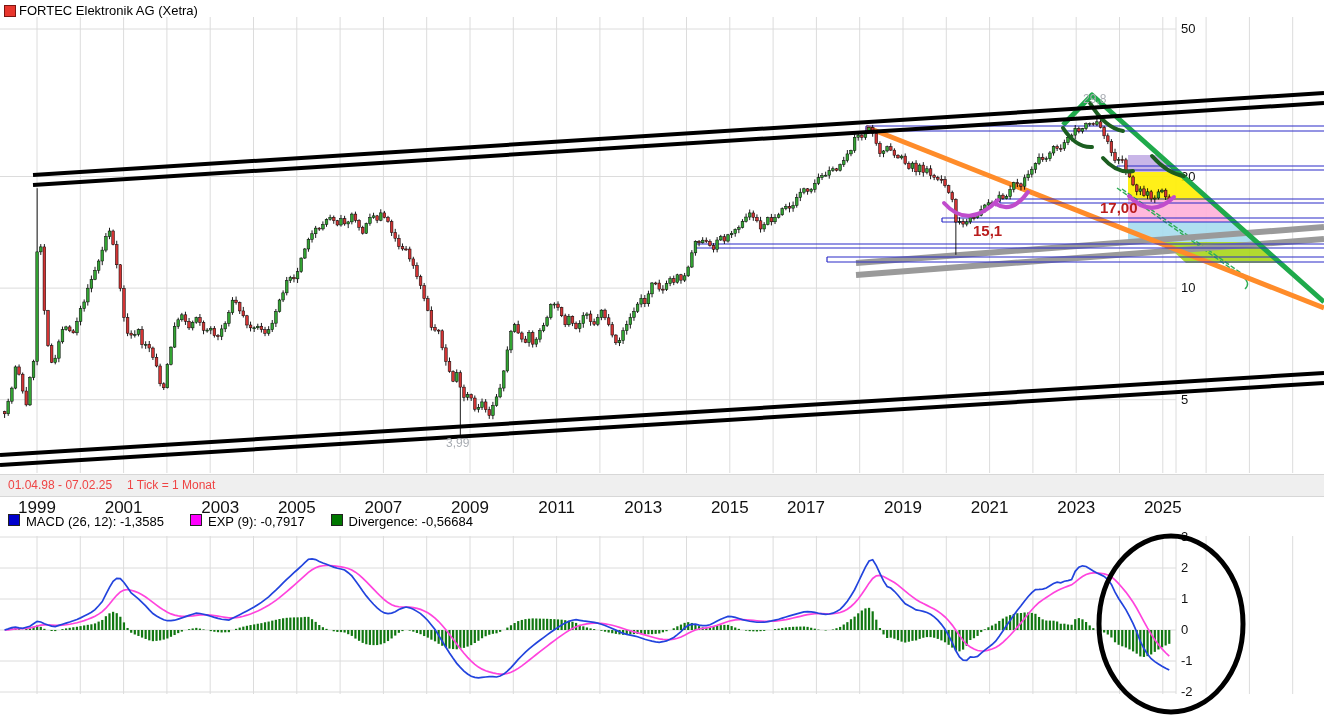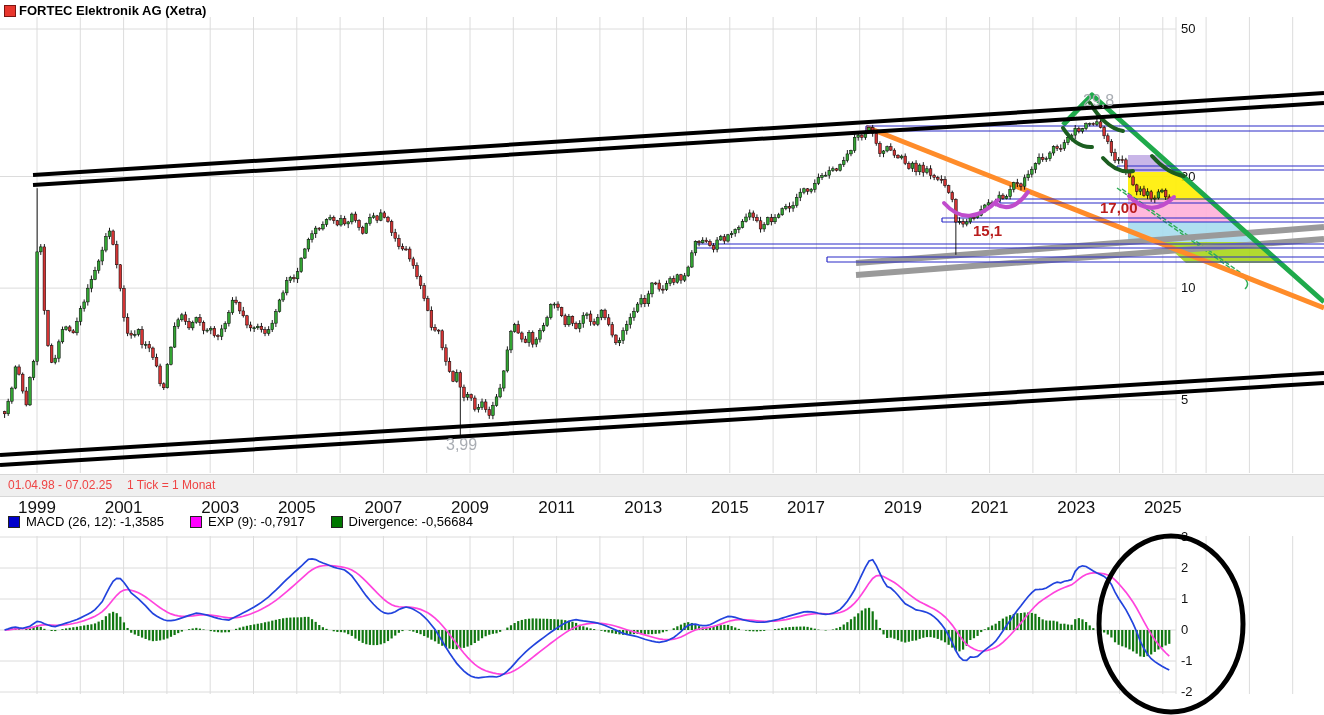--- a/index.html
+++ b/index.html
@@ -2,32 +2,32 @@
 <html><head>
 <meta charset="utf-8">
 <style>
   html,body{margin:0;padding:0;background:#fff;}
   #stage{position:relative;width:1324px;height:715px;background:#fff;overflow:hidden;
          font-family:"Liberation Sans",sans-serif;}
   #axis-strip{position:absolute;left:0;top:474px;width:1324px;height:23px;background:#efefef;
               border-top:1px solid #d7d7d7;border-bottom:1px solid #d7d7d7;box-sizing:border-box;z-index:0;}
   #chart-svg{position:absolute;left:0;top:0;z-index:1;}
   .ovl{position:absolute;z-index:2;white-space:nowrap;}
-  #title-bar{left:19px;top:3px;font-size:13px;font-weight:700;color:#000;}
+  #title-bar{left:19px;top:3px;font-size:13px;font-weight:400;color:#000;}
   #title-square{left:4px;top:5px;width:10px;height:10px;border:1px solid #7c1512;z-index:2;position:absolute;}
   .fine{font-size:12px;color:#ef4444;}
   #range-label{left:8px;top:478px;}
   #tick-label{left:127px;top:478px;}
   .yr{position:absolute;top:498px;font-size:17px;color:#111;transform:translateX(-50%);}
   .ytick{position:absolute;left:1181px;font-size:13px;color:#111;}
-  .legend-item{display:flex;align-items:center;gap:6px;font-size:13px;color:#000;}
+  .legend-item{display:flex;align-items:flex-start;gap:6px;font-size:13px;color:#000;}
   .legend-row{left:8px;top:514px;display:flex;gap:26px;}
   .swatch{width:10px;height:10px;border:1px solid #222;display:inline-block;}
   .anno-bold{font-size:15px;font-weight:700;color:#b91c1c;}
-  .anno-gray{font-size:16px;color:#a9adb3;}
+  .anno-gray{font-size:12px;color:#a9adb3;}
 </style>
 </head>
 <body>
 
 <div id="stage">
   <div id="axis-strip"></div>
 
   <svg id="chart-svg" width="1324" height="715">
       <line x1="37" y1="17" x2="37" y2="473" stroke="#dcdcdc" stroke-width="1"></line>
       <line x1="80.3" y1="17" x2="80.3" y2="473" stroke="#dcdcdc" stroke-width="1"></line>

